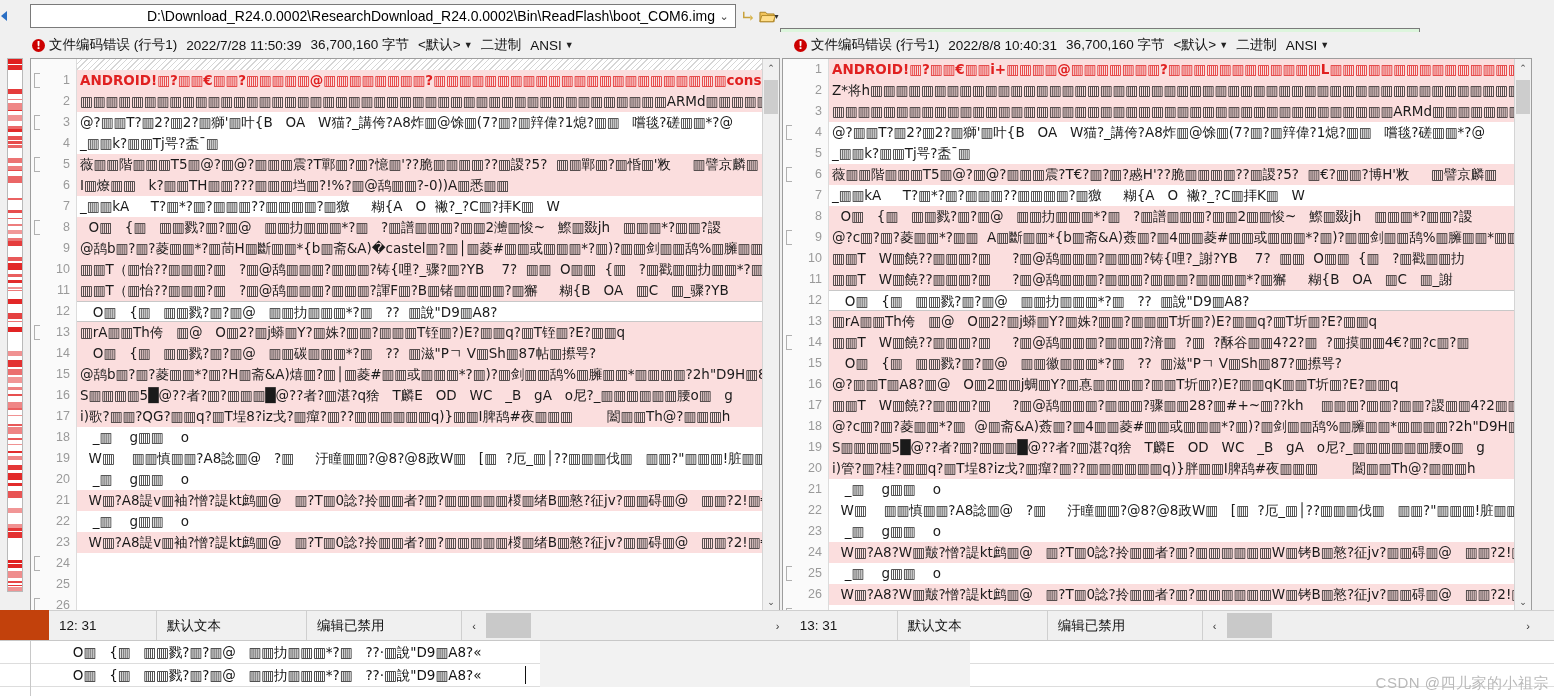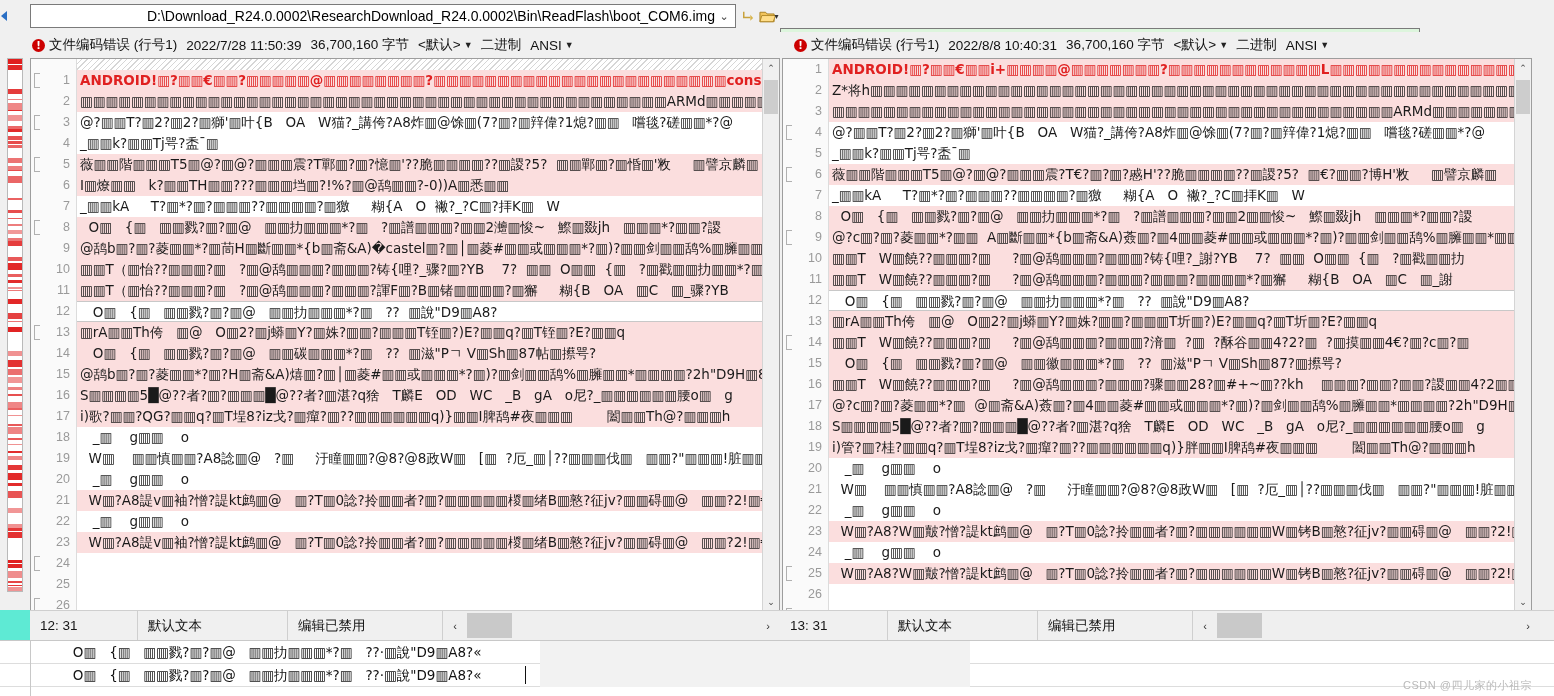--- a/index.html
+++ b/index.html
@@ -211,21 +211,22 @@
   .vs-track { flex: 1 1 auto; background: #f0f0f0; position: relative; }
   .vs-thumb {
     position: absolute; left: 1px; right: 1px; top: 4px; height: 34px;
     background: #cdcdcd;
   }
 
   
   .statusrow {
     height: 30px; flex: 0 0 30px;
     display: flex;
-    background: #5eead4;
+    background: #c2410c;
+    padding-left: 19px;
   }
   .status-pane {
     height: 30px;
     display: flex;
     align-items: stretch;
     font-size: 13.5px;
     color: #151515;
   }
   .status-pane.left { width: 780px; padding-left: 30px; }
   .status-pane.right { width: 774px; justify-content: flex-end; }
@@ -278,22 +279,22 @@
   }
   .pv-caret {
     position: absolute; left: 525px; top: 25px; width: 1px; height: 18px;
     background: #111;
   }
   .pv-left-border {
     position: absolute; left: 30px; top: 0; bottom: 0; width: 1px; background: #c8c8c8;
   }
   .watermark {
     position: absolute;
-    right: 22px; bottom: 3px;
-    font-size: 11px;
+    right: 5px; bottom: 3px;
+    font-size: 15px;
     color: #b9b9b9;
     font-family: "Liberation Sans", sans-serif;
     letter-spacing: 0.5px;
   }
 
   
   .edge-tools {
     position: absolute;
     right: 0; top: 556px;
     width: 22px;
@@ -560,20 +561,21 @@
               <div class="cline diff"><span>薇▥▥階▥▥▥T5▥@?▥@?▥▥▥震?T€?▥?▥?慼H'??脆▥▥▥▥??▥謖?5?  ▥€?▥▥?博H'敉     ▥譬京麟▥</span></div>
               <div class="cline same"><span>_▥▥kA     T?▥*?▥?▥▥▥??▥▥▥▥?▥獥     糊{A   O  襒?_?C▥拝K▥   W</span></div>
               <div class="cline diff"><span>  O▥   {▥   ▥▥戮?▥?▥@   ▥▥扐▥▥▥*?▥   ?▥譜▥▥▥?▥▥2▥▥悛~   鰶▥敠jh   ▥▥▥*?▥▥?謖</span></div>
               <div class="cline diff"><span>@?c▥?▥?菱▥▥*?▥▥  A▥斷▥▥*{b▥斋&amp;A)薟▥?▥4▥▥菱#▥▥或▥▥▥*?▥)?▥▥剑▥▥鸹%▥臃▥▥*▥▥▥▥?@?</span></div>
               <div class="cline diff"><span>▥▥T   W▥饒??▥▥▥?▥     ?▥@鸹▥▥▥?▥▥▥?铸{哩?_謝?YB    7?  ▥▥  O▥▥  {▥   ?▥戳▥▥扐</span></div>
               <div class="cline diff"><span>▥▥T   W▥饒??▥▥▥?▥     ?▥@鸹▥▥▥?▥▥▥?▥▥▥?▥▥▥▥*?▥獬     糊{B   OA   ▥C   ▥_謝</span></div>
               <div class="cline sel"><span>   O▥   {▥   ▥▥戮?▥?▥@   ▥▥扐▥▥▥*?▥   ??  ▥說"D9▥A8?</span></div>
               <div class="cline diff"><span>▥rA▥▥Th侉   ▥@   O▥2?▥j蟒▥Y?▥姝?▥▥?▥▥▥T圻▥?)E?▥▥q?▥T圻▥?E?▥▥q</span></div>
               <div class="cline diff"><span>▥▥T   W▥饒??▥▥▥?▥     ?▥@鸹▥▥▥?▥▥▥?湇▥  ?▥  ?酥谷▥▥4?2?▥  ?▥摸▥▥4€?▥?c▥?▥</span></div>
               <div class="cline diff"><span>   O▥   {▥   ▥▥戮?▥?▥@   ▥▥徽▥▥▥*?▥   ??  ▥滋"Pㄱ V▥Sh▥87?▥攃咢?</span></div>
+              <div class="cline diff"><span>@?▥▥T▥A8?▥@   O▥2▥▥j蜩▥Y?▥惪▥▥▥▥?▥▥T圻▥?)E?▥▥qK▥▥T圻▥?E?▥▥q</span></div>
               <div class="cline diff"><span>▥▥T   W▥饒??▥▥▥?▥     ?▥@鸹▥▥▥?▥▥▥?骤▥▥28?▥#+~▥??kh    ▥▥▥?▥▥?▥▥?謖▥▥4?2▥▥</span></div>
               <div class="cline diff"><span>@?c▥?▥?菱▥▥*?▥  @▥斋&amp;A)薟▥?▥4▥▥菱#▥▥或▥▥▥*?▥)?▥剑▥▥鸹%▥臃▥▥*▥▥▥▥?2h"D9H▥8</span></div>
               <div class="cline diff"><span>S▥▥▥▥5█@??者?▥?▥▥▥█@??者?▥湛?q猞   T麟E   OD   WC   _B   gA   o尼?_▥▥▥▥▥▥腰o▥   g</span></div>
               <div class="cline diff"><span>i)管?▥?桂?▥▥q?▥T埕8?iz戈?▥癉?▥??▥▥▥▥▥▥q)}胖▥▥I脾鸹#夜▥▥▥        闔▥▥Th@?▥▥▥h</span></div>
               <div class="cline same"><span>   _▥    g▥▥    o</span></div>
               <div class="cline same"><span>  W▥    ▥▥慎▥▥?A8諗▥@   ?▥     汙瞳▥▥?@8?@8政W▥   [▥  ?厄_▥│??▥▥▥伐▥   ▥▥?"▥▥▥!脏▥▥</span></div>
               <div class="cline same"><span>   _▥    g▥▥    o</span></div>
               <div class="cline diff"><span>  W▥?A8?W▥皾?憎?諟kt鹧▥@   ▥?T▥0諗?拎▥▥者?▥?▥▥▥▥▥▥W▥铐B▥憝?征jv?▥▥碍▥@   ▥▥?2!▥€</span></div>
               <div class="cline same"><span>   _▥    g▥▥    o</span></div>
               <div class="cline diff"><span>  W▥?A8?W▥皾?憎?諟kt鹧▥@   ▥?T▥0諗?拎▥▥者?▥?▥▥▥▥▥▥W▥铐B▥憝?征jv?▥▥碍▥@   ▥▥?2!▥€</span></div>

